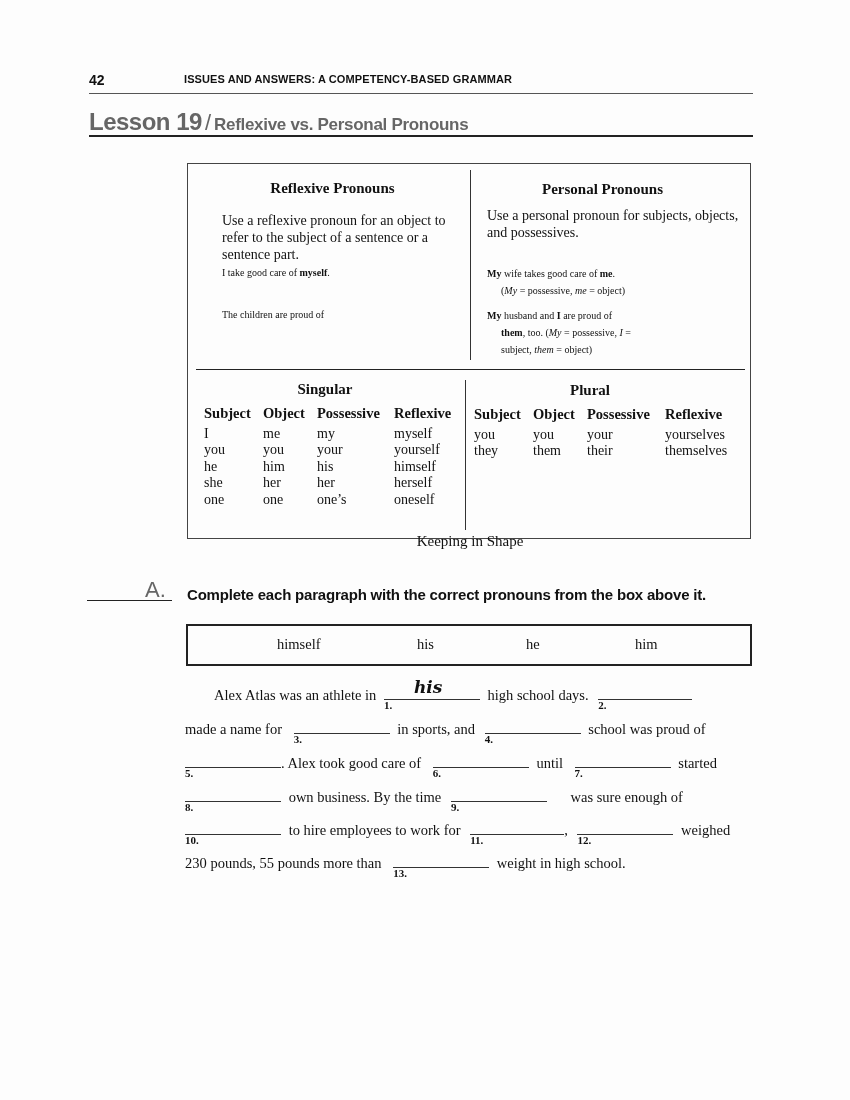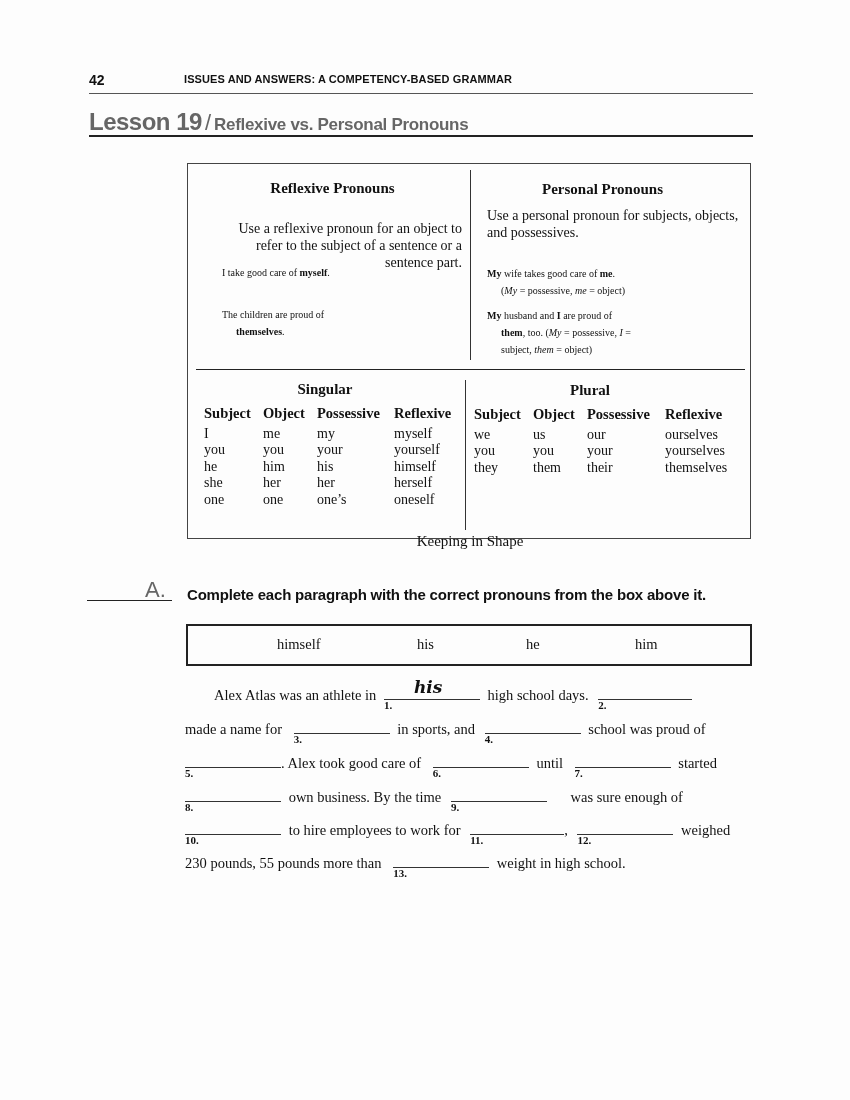--- a/index.html
+++ b/index.html
@@ -28,21 +28,21 @@
   #ref-vdiv-top { left: 470px; top: 170px; width: 1px; height: 190px; background: #333; }
   #ref-hdiv { left: 196px; top: 369px; width: 549px; height: 1px; background: #222; }
   #ref-vdiv-bottom { left: 465px; top: 380px; width: 1px; height: 150px; background: #333; }
 
   .col-heading { font-size: 15px; font-weight: bold; text-align: center; }
   .rule-text { font-size: 14px; line-height: 17px; }
   .example { font-size: 10px; line-height: 17px; }
   .example .indent { padding-left: 14px; display: block; }
 
   #reflexive-heading { left: 200px; top: 180px; width: 265px; }
-  #reflexive-rule { left: 222px; top: 220px; width: 240px; text-align: right; }
+  #reflexive-rule { left: 222px; top: 212px; width: 240px; }
   #reflexive-ex1 { left: 222px; top: 264px; width: 240px; }
   #reflexive-ex2 { left: 222px; top: 306px; width: 240px; }
 
   #personal-heading { left: 470px; top: 181px; width: 265px; }
   #personal-rule { left: 487px; top: 207px; width: 260px; }
   #personal-ex1 { left: 487px; top: 265px; width: 260px; }
   #personal-ex2 { left: 487px; top: 307px; width: 260px; }
 
   
   .group-heading { font-size: 15px; font-weight: bold; text-align: center; }
@@ -93,21 +93,20 @@
 <div class="abs" id="ref-hdiv"></div>
 <div class="abs" id="ref-vdiv-bottom"></div>
 
 <div class="abs col-heading" id="reflexive-heading">Reflexive Pronouns</div>
 <div class="abs rule-text" id="reflexive-rule">Use a reflexive pronoun for an object to refer to the subject of a sentence or a sentence part.</div>
 <div class="abs example" id="reflexive-ex1">
   <span>I take good care of </span><b>myself</b><span>.</span>
 </div>
 <div class="abs example" id="reflexive-ex2">
   <span>The children are proud of</span>
-  <span class="indent"><b>themselves</b><span>.</span></span>
 </div>
 
 <div class="abs col-heading" id="personal-heading">Personal Pronouns</div>
 <div class="abs rule-text" id="personal-rule">Use a personal pronoun for subjects, objects, and possessives.</div>
 <div class="abs example" id="personal-ex1">
   <b>My</b><span> wife takes good care of </span><b>me</b><span>.</span>
   <span class="indent"><span>(</span><i>My</i><span> = possessive, </span><i>me</i><span> = object)</span></span>
 </div>
 <div class="abs example" id="personal-ex2">
   <b>My</b><span> husband and </span><b>I</b><span> are proud of</span>
@@ -176,26 +175,20 @@
   <thead>
       <tr>
     <th>Subject</th>
     <th>Object</th>
     <th>Possessive</th>
     <th>Reflexive</th>
   </tr>
     </thead>
   <tbody id="plural-body">
       <tr>
-        <td>we</td>
-        <td>us</td>
-        <td>our</td>
-        <td>ourselves</td>
-      </tr>
-      <tr>
         <td>you</td>
         <td>you</td>
         <td>your</td>
         <td>yourselves</td>
       </tr>
       <tr>
         <td>they</td>
         <td>them</td>
         <td>their</td>
         <td>themselves</td>

